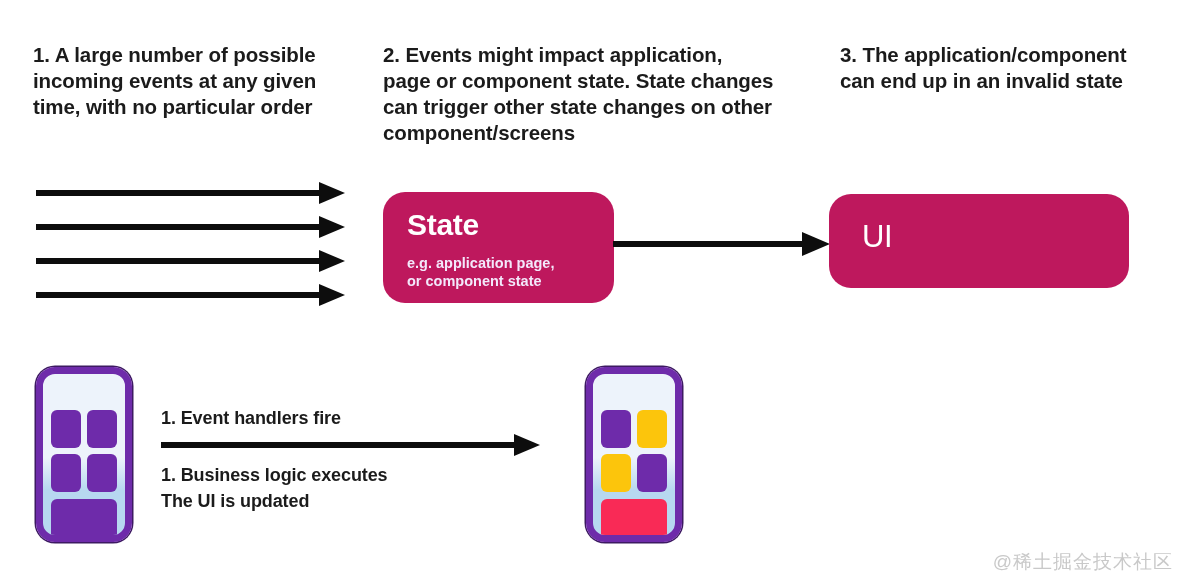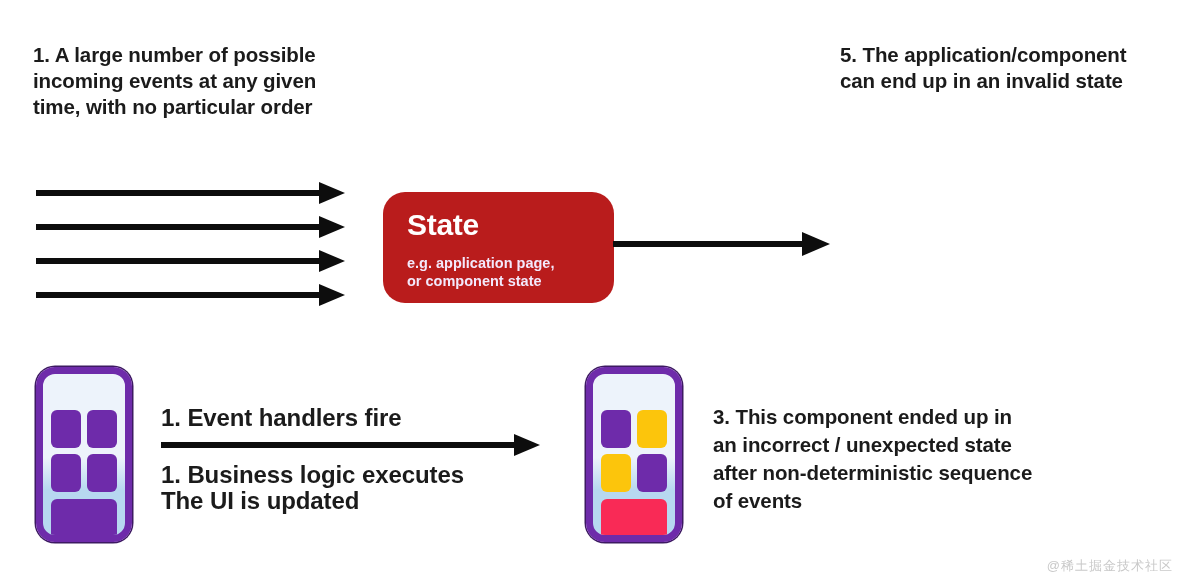--- a/index.html
+++ b/index.html
@@ -68,21 +68,21 @@
     border-left: 26px solid #0d0d0d;
   }
   .arrow-row.r1 { top: 0px; }
   .arrow-row.r2 { top: 34px; }
   .arrow-row.r3 { top: 68px; }
   .arrow-row.r4 { top: 102px; }
 
   
   .pbox {
     position: absolute;
-    background: #b91c1c;
+    background: #be185d;
     border-radius: 22px;
     box-sizing: border-box;
   }
   #state-box {
     left: 383px;
     top: 192px;
     width: 231px;
     height: 111px;
     padding: 16px 0 0 24px;
   }
@@ -176,21 +176,21 @@
     height: 42px;
     margin-top: 1px;
   }
   .tile.yellow { background: #FCC50C; }
   .tile.purple { background: #6E2BAA; }
   .tile.pink   { background: #F92A56; }
 
   
   .flow-label {
     position: absolute;
-    font-size: 24px;
+    font-size: 18px;
     line-height: 26px;
     font-weight: 600;
     letter-spacing: -0.1px;
     color: #1b1b1b;
     white-space: pre-line;
   }
   #flow-step-1 { left: 161px; top: 405px; width: 380px; }
   #flow-step-2 { left: 161px; top: 462px; width: 380px; }
 
   #flow-arrow {
@@ -230,34 +230,38 @@
     letter-spacing: -0.1px;
     color: #1b1b1b;
     white-space: pre-line;
   }
 
   
   #watermark {
     position: absolute;
     right: 18px;
     bottom: 12px;
-    font-size: 13px;
+    font-size: 19px;
     color: #c9c9c9;
     letter-spacing: 1px;
   }
 </style>
 </head>
 <body>
 
 <div class="canvas">
 
   <div class="note" id="note-1">1. A large number of possible
 incoming events at any given
 time, with no particular order</div>
-  <div class="note" id="note-3">5. The application/component
+  <div class="note" id="note-2">2. Events might impact application,
+page or component state. State changes
+can trigger other state changes on other
+component/screens</div>
+  <div class="note" id="note-3">3. The application/component
 can end up in an invalid state</div>
 
   <div class="arrow-stack">
     <div class="arrow-row r1">
       <div class="shaft"></div>
       <div class="head"></div>
     </div>
     <div class="arrow-row r2">
       <div class="shaft"></div>
       <div class="head"></div>
@@ -276,20 +280,23 @@
     <div class="box-title">State</div>
     <div class="box-sub">e.g. application page,
 or component state</div>
   </div>
 
   <div id="mid-arrow">
     <div class="shaft"></div>
     <div class="head"></div>
   </div>
 
+  <div class="pbox" id="ui-box">
+    <div class="box-title">UI</div>
+  </div>
 
   <div class="phone" id="phone-left">
     <div class="screen">
       <div class="tile-grid">
         <div class="tile purple"></div>
         <div class="tile purple"></div>
         <div class="tile purple"></div>
         <div class="tile purple"></div>
         <div class="tile wide purple"></div>
       </div>
@@ -309,20 +316,16 @@
       <div class="tile-grid">
         <div class="tile purple"></div>
         <div class="tile yellow"></div>
         <div class="tile yellow"></div>
         <div class="tile purple"></div>
         <div class="tile wide pink"></div>
       </div>
     </div>
   </div>
 
-  <div id="note-4">3. This component ended up in
-an incorrect / unexpected state
-after non-deterministic sequence
-of events</div>
 
   <div id="watermark">@稀土掘金技术社区</div>
 
 </div>
 
 </body></html>

